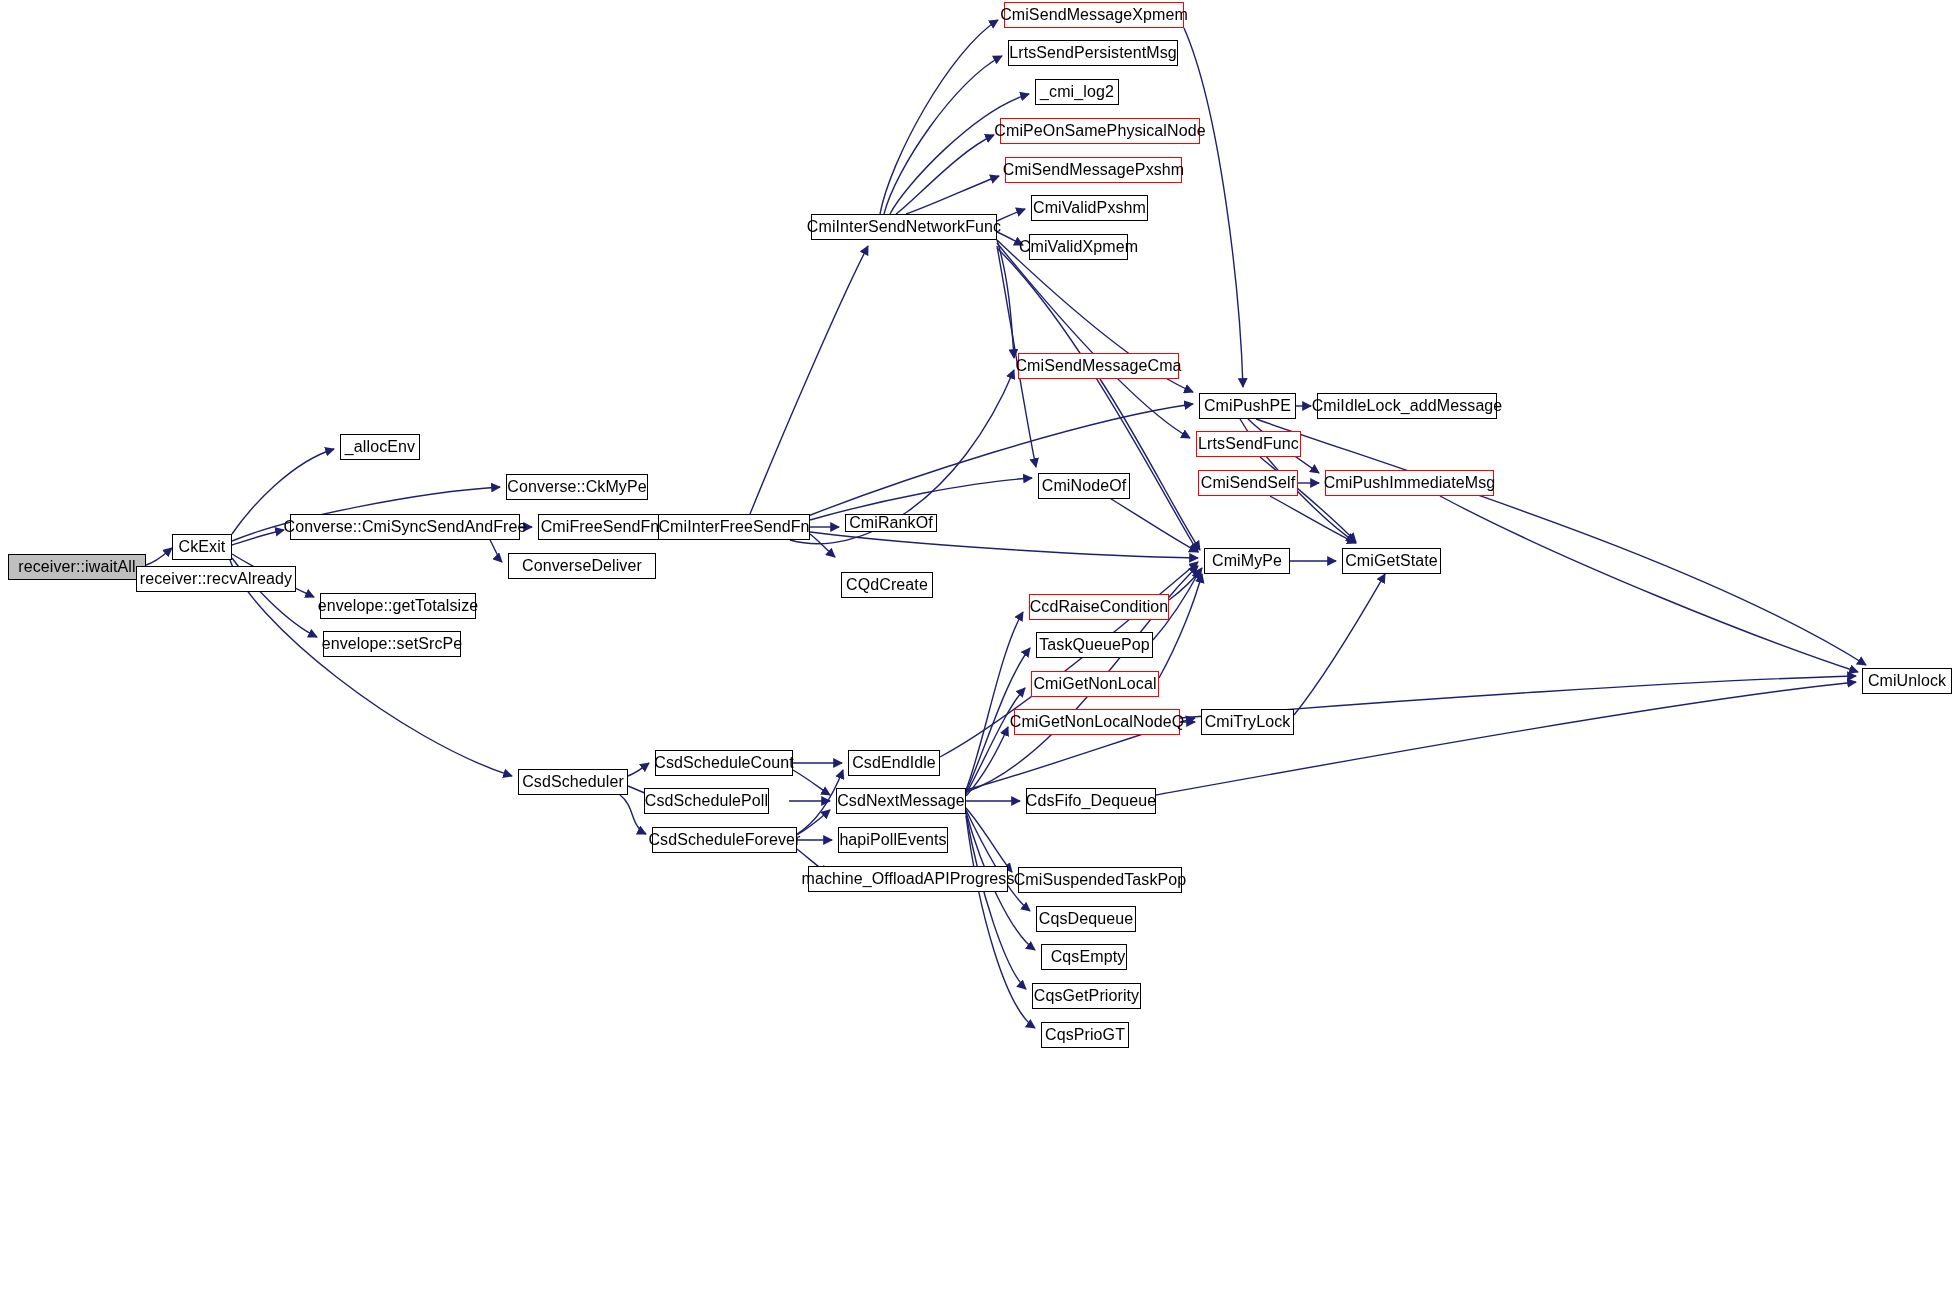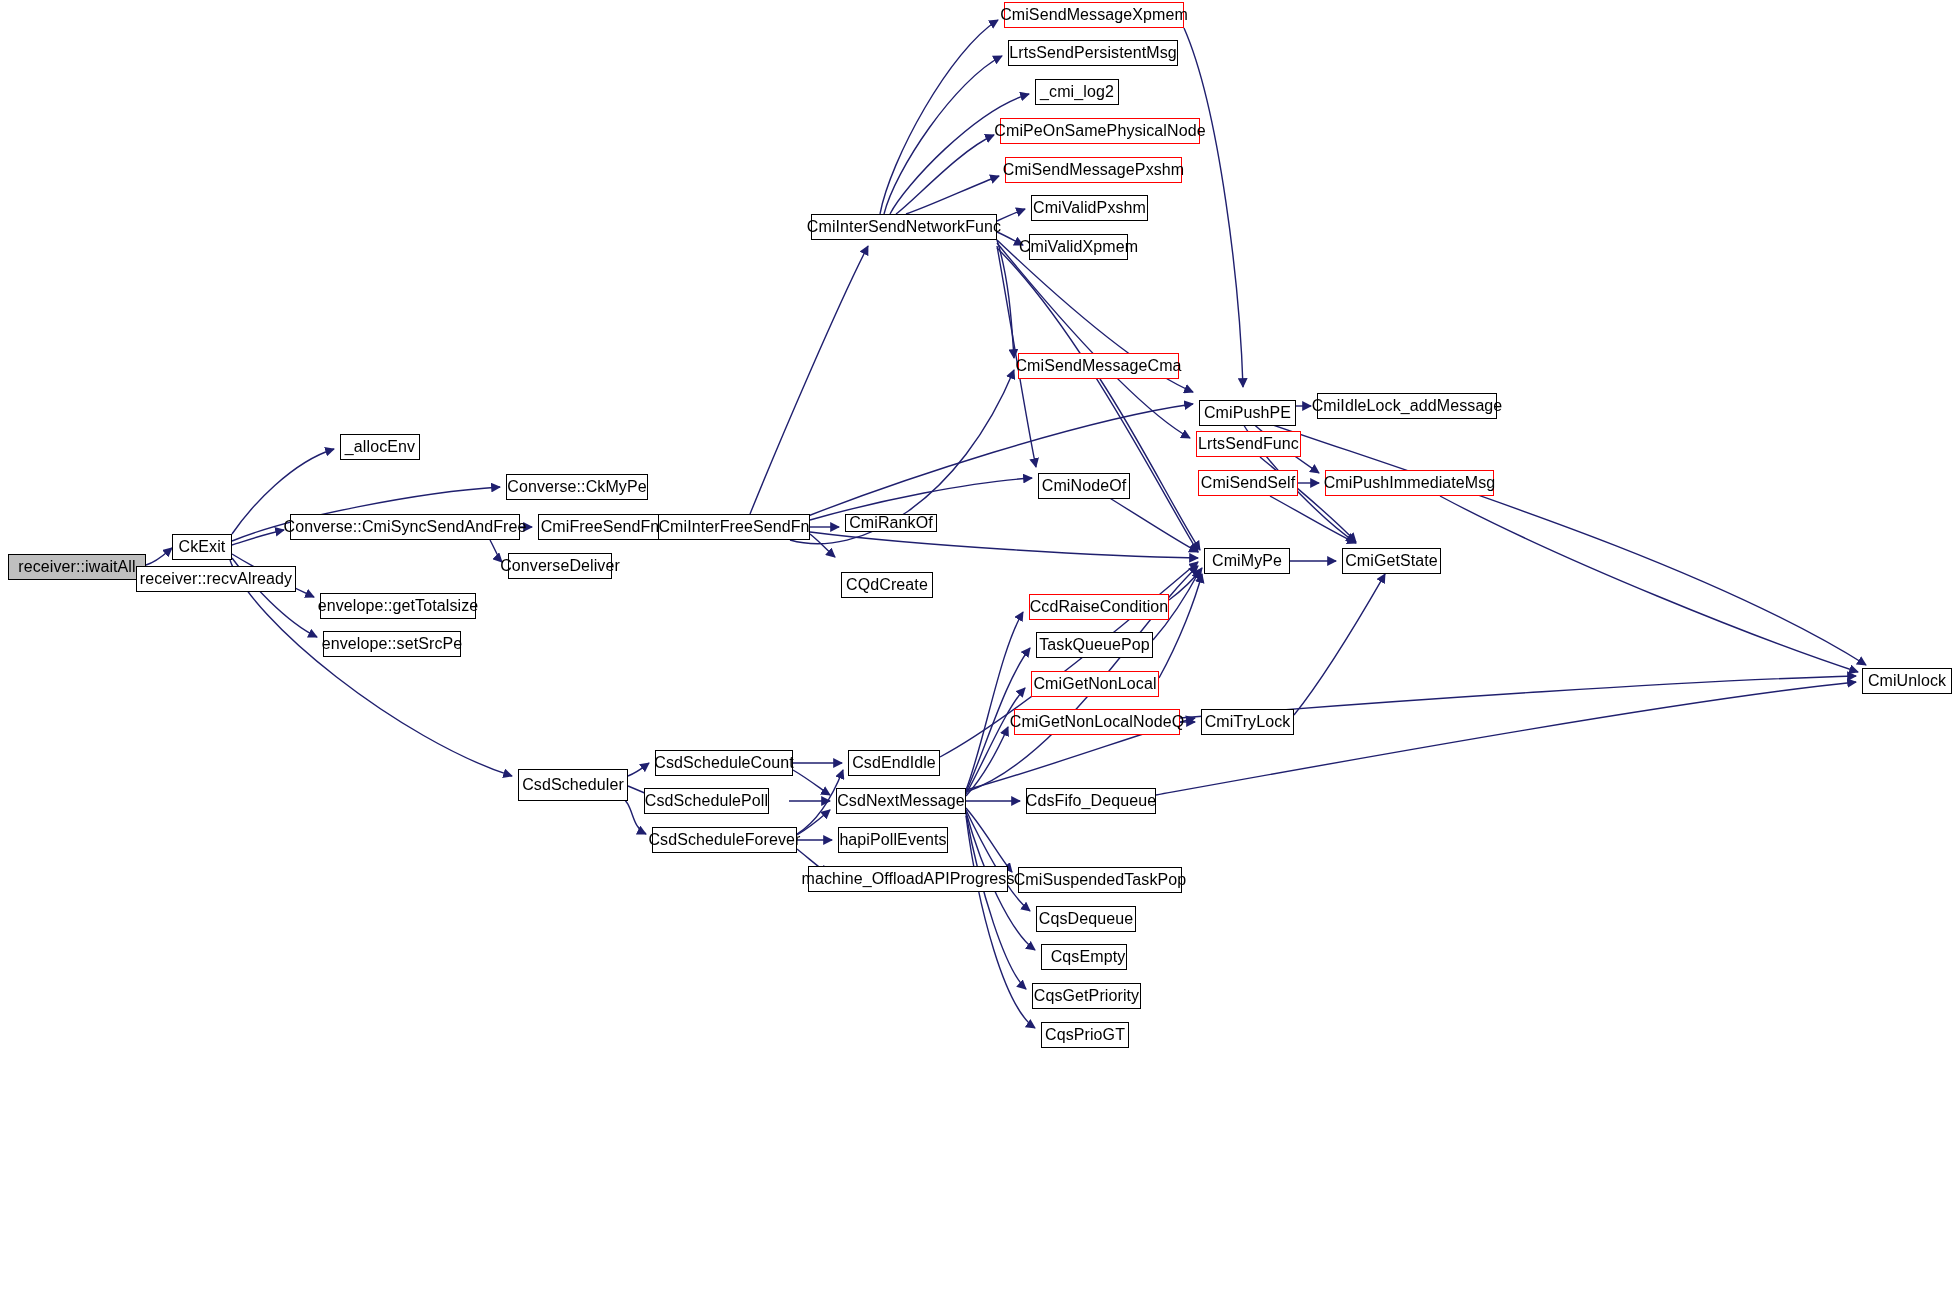--- a/index.html
+++ b/index.html
@@ -135,48 +135,48 @@
   <div id="node-layer">
       <div class="node root" style="left: 8px; top: 554px; width: 138px; height: 26px;">receiver::iwaitAll</div>
       <div class="node" style="left: 136px; top: 566px; width: 160px; height: 26px;">receiver::recvAlready</div>
       <div class="node" style="left: 172px; top: 534px; width: 60px; height: 26px;">CkExit</div>
       <div class="node" style="left: 340px; top: 434px; width: 80px; height: 26px;">_allocEnv</div>
       <div class="node" style="left: 506px; top: 474px; width: 142px; height: 26px;">Converse::CkMyPe</div>
       <div class="node" style="left: 290px; top: 514px; width: 230px; height: 26px;">Converse::CmiSyncSendAndFree</div>
       <div class="node" style="left: 320px; top: 593px; width: 156px; height: 26px;">envelope::getTotalsize</div>
       <div class="node" style="left: 323px; top: 631px; width: 138px; height: 26px;">envelope::setSrcPe</div>
       <div class="node" style="left: 538px; top: 514px; width: 124px; height: 26px;">CmiFreeSendFn</div>
-      <div class="node" style="left: 508px; top: 553px; width: 104px; height: 26px;">ConverseDeliver</div>
+      <div class="node" style="left: 508px; top: 553px; width: 148px; height: 26px;">ConverseDeliver</div>
       <div class="node" style="left: 658px; top: 514px; width: 152px; height: 26px;">CmiInterFreeSendFn</div>
       <div class="node" style="left: 845px; top: 514px; width: 92px; height: 18px;">CmiRankOf</div>
       <div class="node" style="left: 841px; top: 572px; width: 92px; height: 26px;">CQdCreate</div>
       <div class="node" style="left: 811px; top: 214px; width: 186px; height: 26px;">CmiInterSendNetworkFunc</div>
       <div class="node red" style="left: 1004px; top: 2px; width: 180px; height: 26px;">CmiSendMessageXpmem</div>
       <div class="node" style="left: 1008px; top: 40px; width: 170px; height: 26px;">LrtsSendPersistentMsg</div>
       <div class="node" style="left: 1035px; top: 79px; width: 84px; height: 26px;">_cmi_log2</div>
       <div class="node red" style="left: 1000px; top: 118px; width: 200px; height: 26px;">CmiPeOnSamePhysicalNode</div>
       <div class="node red" style="left: 1005px; top: 157px; width: 177px; height: 26px;">CmiSendMessagePxshm</div>
       <div class="node" style="left: 1031px; top: 195px; width: 117px; height: 26px;">CmiValidPxshm</div>
       <div class="node" style="left: 1029px; top: 234px; width: 99px; height: 26px;">CmiValidXpmem</div>
       <div class="node red" style="left: 1018px; top: 353px; width: 161px; height: 26px;">CmiSendMessageCma</div>
       <div class="node" style="left: 1038px; top: 473px; width: 92px; height: 26px;">CmiNodeOf</div>
-      <div class="node" style="left: 1199px; top: 393px; width: 97px; height: 26px; margin-top: 7px;">CmiPushPE</div>
+      <div class="node" style="left: 1199px; top: 393px; width: 97px; height: 26px;">CmiPushPE</div>
       <div class="node" style="left: 1317px; top: 393px; width: 180px; height: 26px;">CmiIdleLock_addMessage</div>
       <div class="node red" style="left: 1196px; top: 431px; width: 105px; height: 26px;">LrtsSendFunc</div>
       <div class="node red" style="left: 1198px; top: 470px; width: 100px; height: 26px;">CmiSendSelf</div>
       <div class="node red" style="left: 1325px; top: 470px; width: 169px; height: 26px;">CmiPushImmediateMsg</div>
       <div class="node" style="left: 1204px; top: 548px; width: 86px; height: 26px;">CmiMyPe</div>
       <div class="node" style="left: 1342px; top: 548px; width: 99px; height: 26px;">CmiGetState</div>
       <div class="node" style="left: 1862px; top: 668px; width: 90px; height: 26px;">CmiUnlock</div>
       <div class="node red" style="left: 1029px; top: 594px; width: 140px; height: 26px;">CcdRaiseCondition</div>
       <div class="node" style="left: 1036px; top: 632px; width: 117px; height: 26px;">TaskQueuePop</div>
       <div class="node red" style="left: 1031px; top: 671px; width: 128px; height: 26px;">CmiGetNonLocal</div>
       <div class="node red" style="left: 1014px; top: 709px; width: 166px; height: 26px;">CmiGetNonLocalNodeQ</div>
       <div class="node" style="left: 1201px; top: 709px; width: 93px; height: 26px;">CmiTryLock</div>
-      <div class="node" style="left: 518px; top: 769px; width: 110px; height: 32px;">CsdScheduler</div>
+      <div class="node" style="left: 518px; top: 769px; width: 110px; height: 26px;">CsdScheduler</div>
       <div class="node" style="left: 655px; top: 750px; width: 138px; height: 26px;">CsdScheduleCount</div>
       <div class="node" style="left: 644px; top: 788px; width: 125px; height: 26px;">CsdSchedulePoll</div>
       <div class="node" style="left: 652px; top: 827px; width: 145px; height: 26px;">CsdScheduleForever</div>
       <div class="node" style="left: 848px; top: 750px; width: 92px; height: 26px;">CsdEndIdle</div>
       <div class="node" style="left: 836px; top: 788px; width: 130px; height: 26px;">CsdNextMessage</div>
       <div class="node" style="left: 838px; top: 827px; width: 110px; height: 26px;">hapiPollEvents</div>
       <div class="node" style="left: 808px; top: 866px; width: 200px; height: 26px;">machine_OffloadAPIProgress</div>
       <div class="node" style="left: 1026px; top: 788px; width: 130px; height: 26px;">CdsFifo_Dequeue</div>
       <div class="node" style="left: 1018px; top: 867px; width: 164px; height: 26px;">CmiSuspendedTaskPop</div>
       <div class="node" style="left: 1036px; top: 906px; width: 100px; height: 26px;">CqsDequeue</div>

